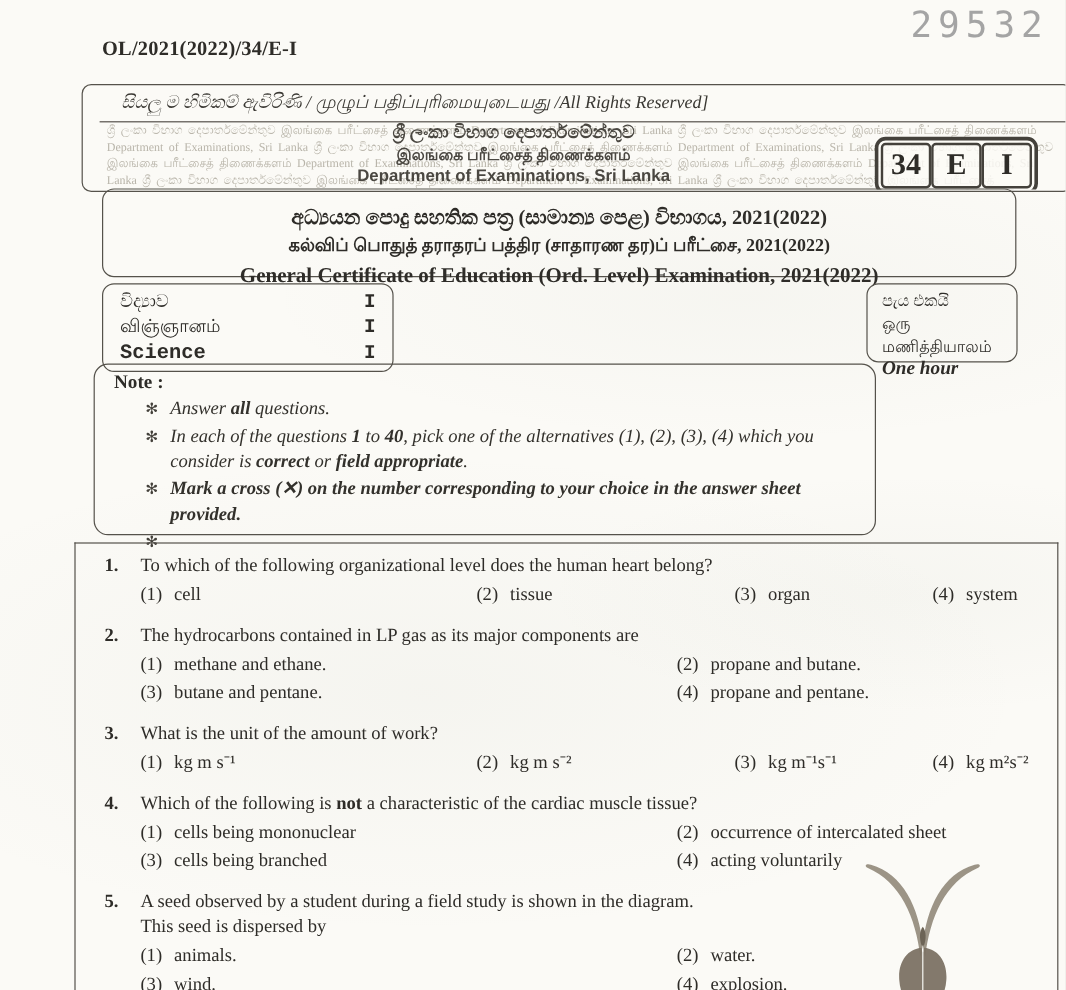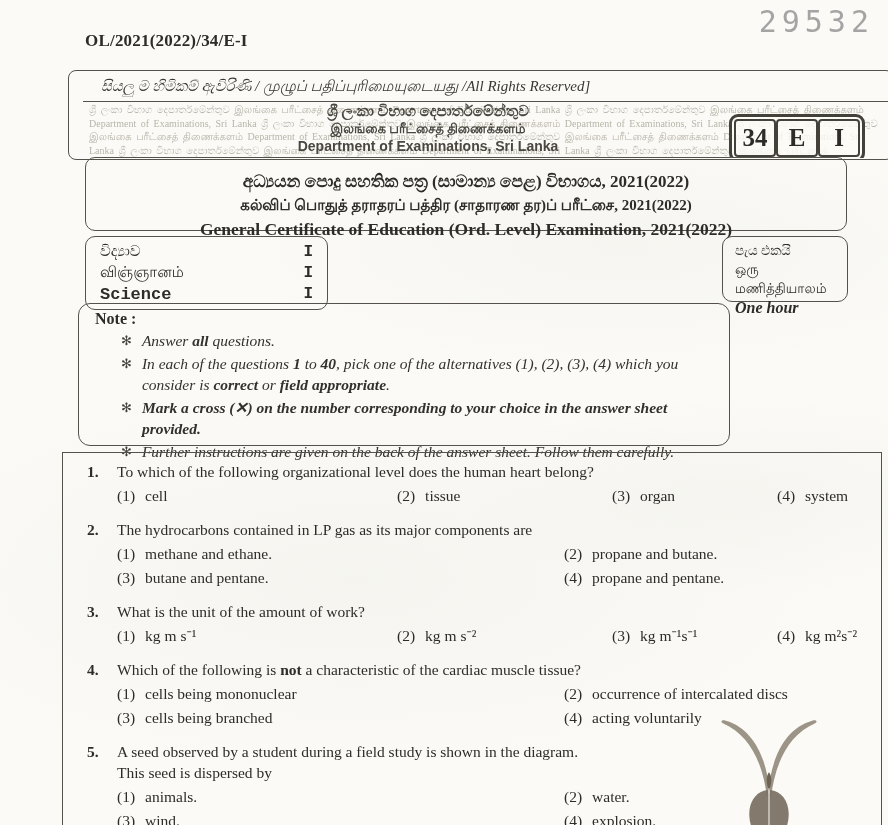--- a/index.html
+++ b/index.html
@@ -180,21 +180,20 @@
         <li class="note-item">
           <span class="note-marker">✻</span>
           <span><span>In each of the questions </span><span class="b">1</span><span> to </span><span class="b">40</span><span>, pick one of the alternatives (1), (2), (3), (4) which you consider is </span><span class="b">correct</span><span> or </span><span class="b">field appropriate</span><span>.</span></span>
         </li>
         <li class="note-item">
           <span class="note-marker">✻</span>
           <span><span class="b">Mark a cross (✕) on the number corresponding to your choice in the answer sheet provided.</span></span>
         </li>
         <li class="note-item">
           <span class="note-marker">✻</span>
-          <span><span>Further instructions are given on the back of the answer sheet. Follow them carefully.</span></span>
         </li>
       </ul>
   </div>
 
   <div class="questions-box" id="questions-box">
       <div class="question">
         <div class="q-line">
           <span class="q-num">1.</span>
           <span class="q-text"><span>To which of the following organizational level does the human heart belong?</span></span>
         </div>
@@ -270,21 +269,21 @@
           <span class="q-num">4.</span>
           <span class="q-text"><span>Which of the following is </span><span class="b">not</span><span> a characteristic of the cardiac muscle tissue?</span></span>
         </div>
         <div class="opts grid-b">
           <div class="opt">
             <span class="opt-num">(1)</span>
             <span class="opt-text">cells being mononuclear</span>
           </div>
           <div class="opt">
             <span class="opt-num">(2)</span>
-            <span class="opt-text">occurrence of intercalated discs</span>
+            <span class="opt-text">occurrence of intercalated sheet</span>
           </div>
           <div class="opt">
             <span class="opt-num">(3)</span>
             <span class="opt-text">cells being branched</span>
           </div>
           <div class="opt">
             <span class="opt-num">(4)</span>
             <span class="opt-text">acting voluntarily</span>
           </div>
         </div>

